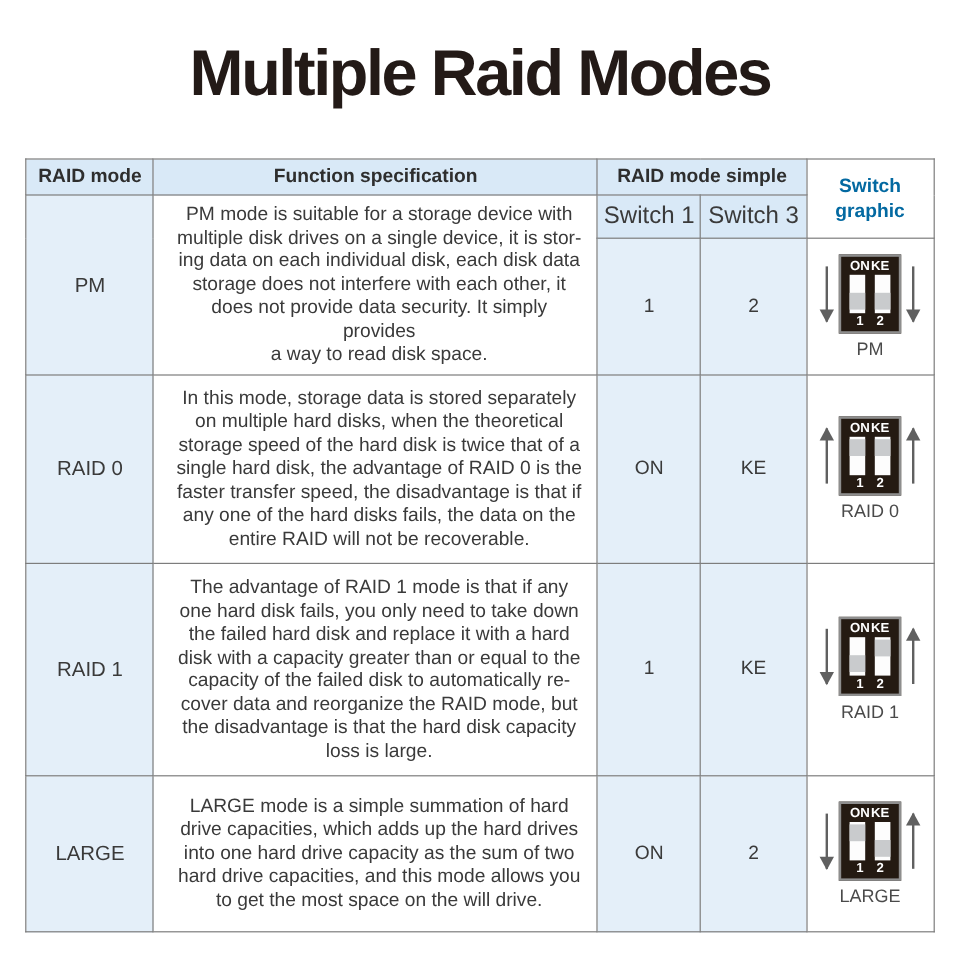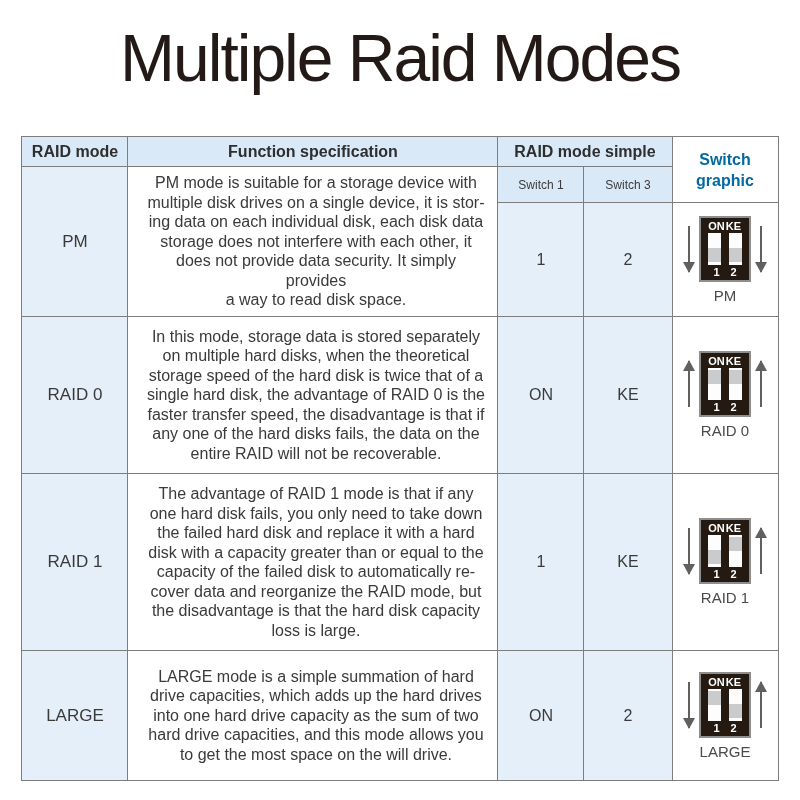--- a/index.html
+++ b/index.html
@@ -1,40 +1,40 @@
 <!DOCTYPE html>
 <html><head>
 <meta charset="utf-8">
 <style>
   * { margin:0; padding:0; box-sizing:border-box; }
   html,body { width:800px; height:800px; background:#ffffff; overflow:hidden;
               font-family:"Liberation Sans", sans-serif; }
   h1.title {
-    margin:20px 0 0; text-align:center;
-    font-size:66px; font-weight:normal; letter-spacing:-2px;
+    margin:30px 0 0; text-align:center;
+    font-size:54px; font-weight:bold; letter-spacing:-2px;
     color:#231a17;
   }
   table.raid {
     margin:40px auto 0; width:756px; table-layout:fixed;
     border-collapse:collapse;
   }
   table.raid col.c1{width:106px} table.raid col.c2{width:370px}
   table.raid col.c3{width:86px}  table.raid col.c4{width:88px}
   table.raid col.c5{width:106px}
   table.raid th, table.raid td { border:1px solid #7d7d7d; text-align:center; vertical-align:middle; }
   tr.r-hdr    { height:30px;padding-left:28px; }
   tr.r-subhdr { height:36px; }
   tr.r-pm     { height:114px; }
   tr.r-raid0  { height:157px; }
   tr.r-raid1  { height:177px; }
   tr.r-large  { height:130px; }
   .bg-hdr  { background:#d9e9f7; }
   .bg-cell { background:#e4eff9; }
   th.main { font-size:16px; font-weight:bold; color:#2e2e2e; }
-  th.sub  { font-size:12px; font-weight:normal; color:#3a3a3a; }
+  th.sub  { font-size:20px; font-weight:normal; color:#3a3a3a; }
   th.graphic-hdr { background:#ffffff; font-size:16px; font-weight:bold; color:#0369a1; white-space:pre-line; line-height:21px; }
   td.mode { font-size:17px; color:#3a3a3a; }
   td.desc {
     background:#ffffff; text-align:left; font-size:16px; line-height:19.5px;
     color:#3a3a3a; padding:0 11px 0 17px; white-space:pre-line;
   }
   td.set { font-size:16px; color:#3a3a3a; }
   td.fig { background:#ffffff; }
 
   

